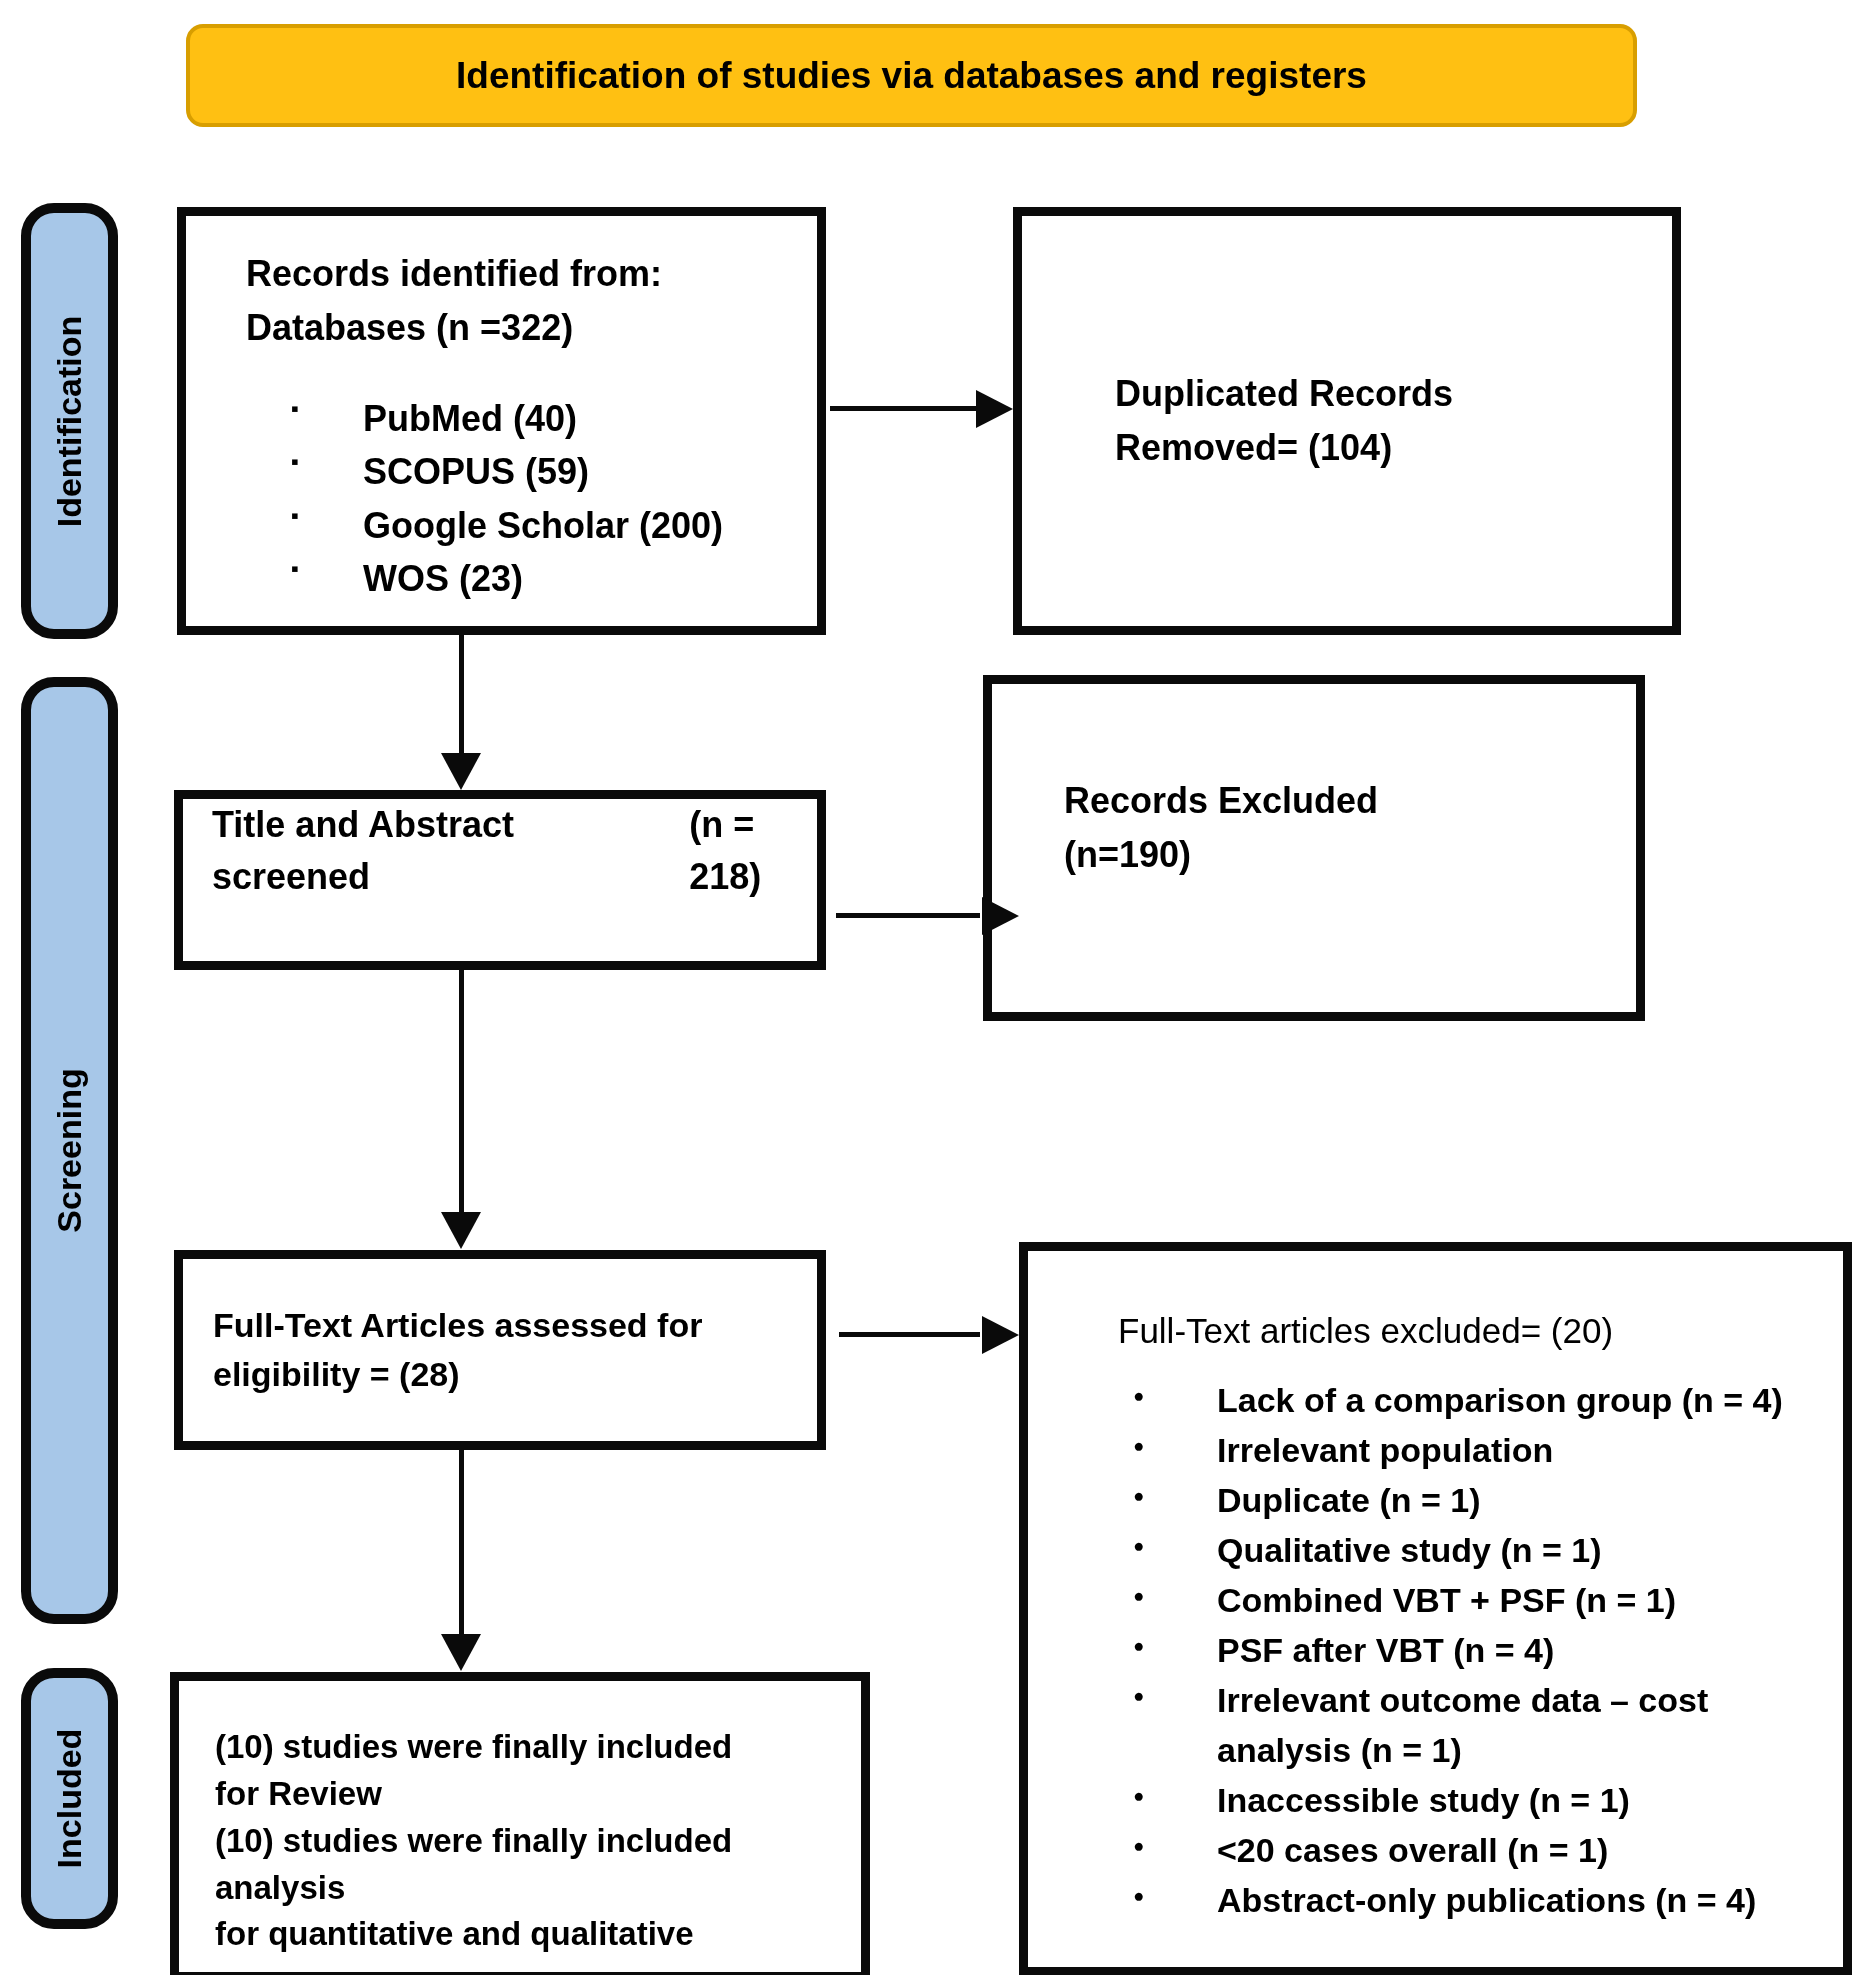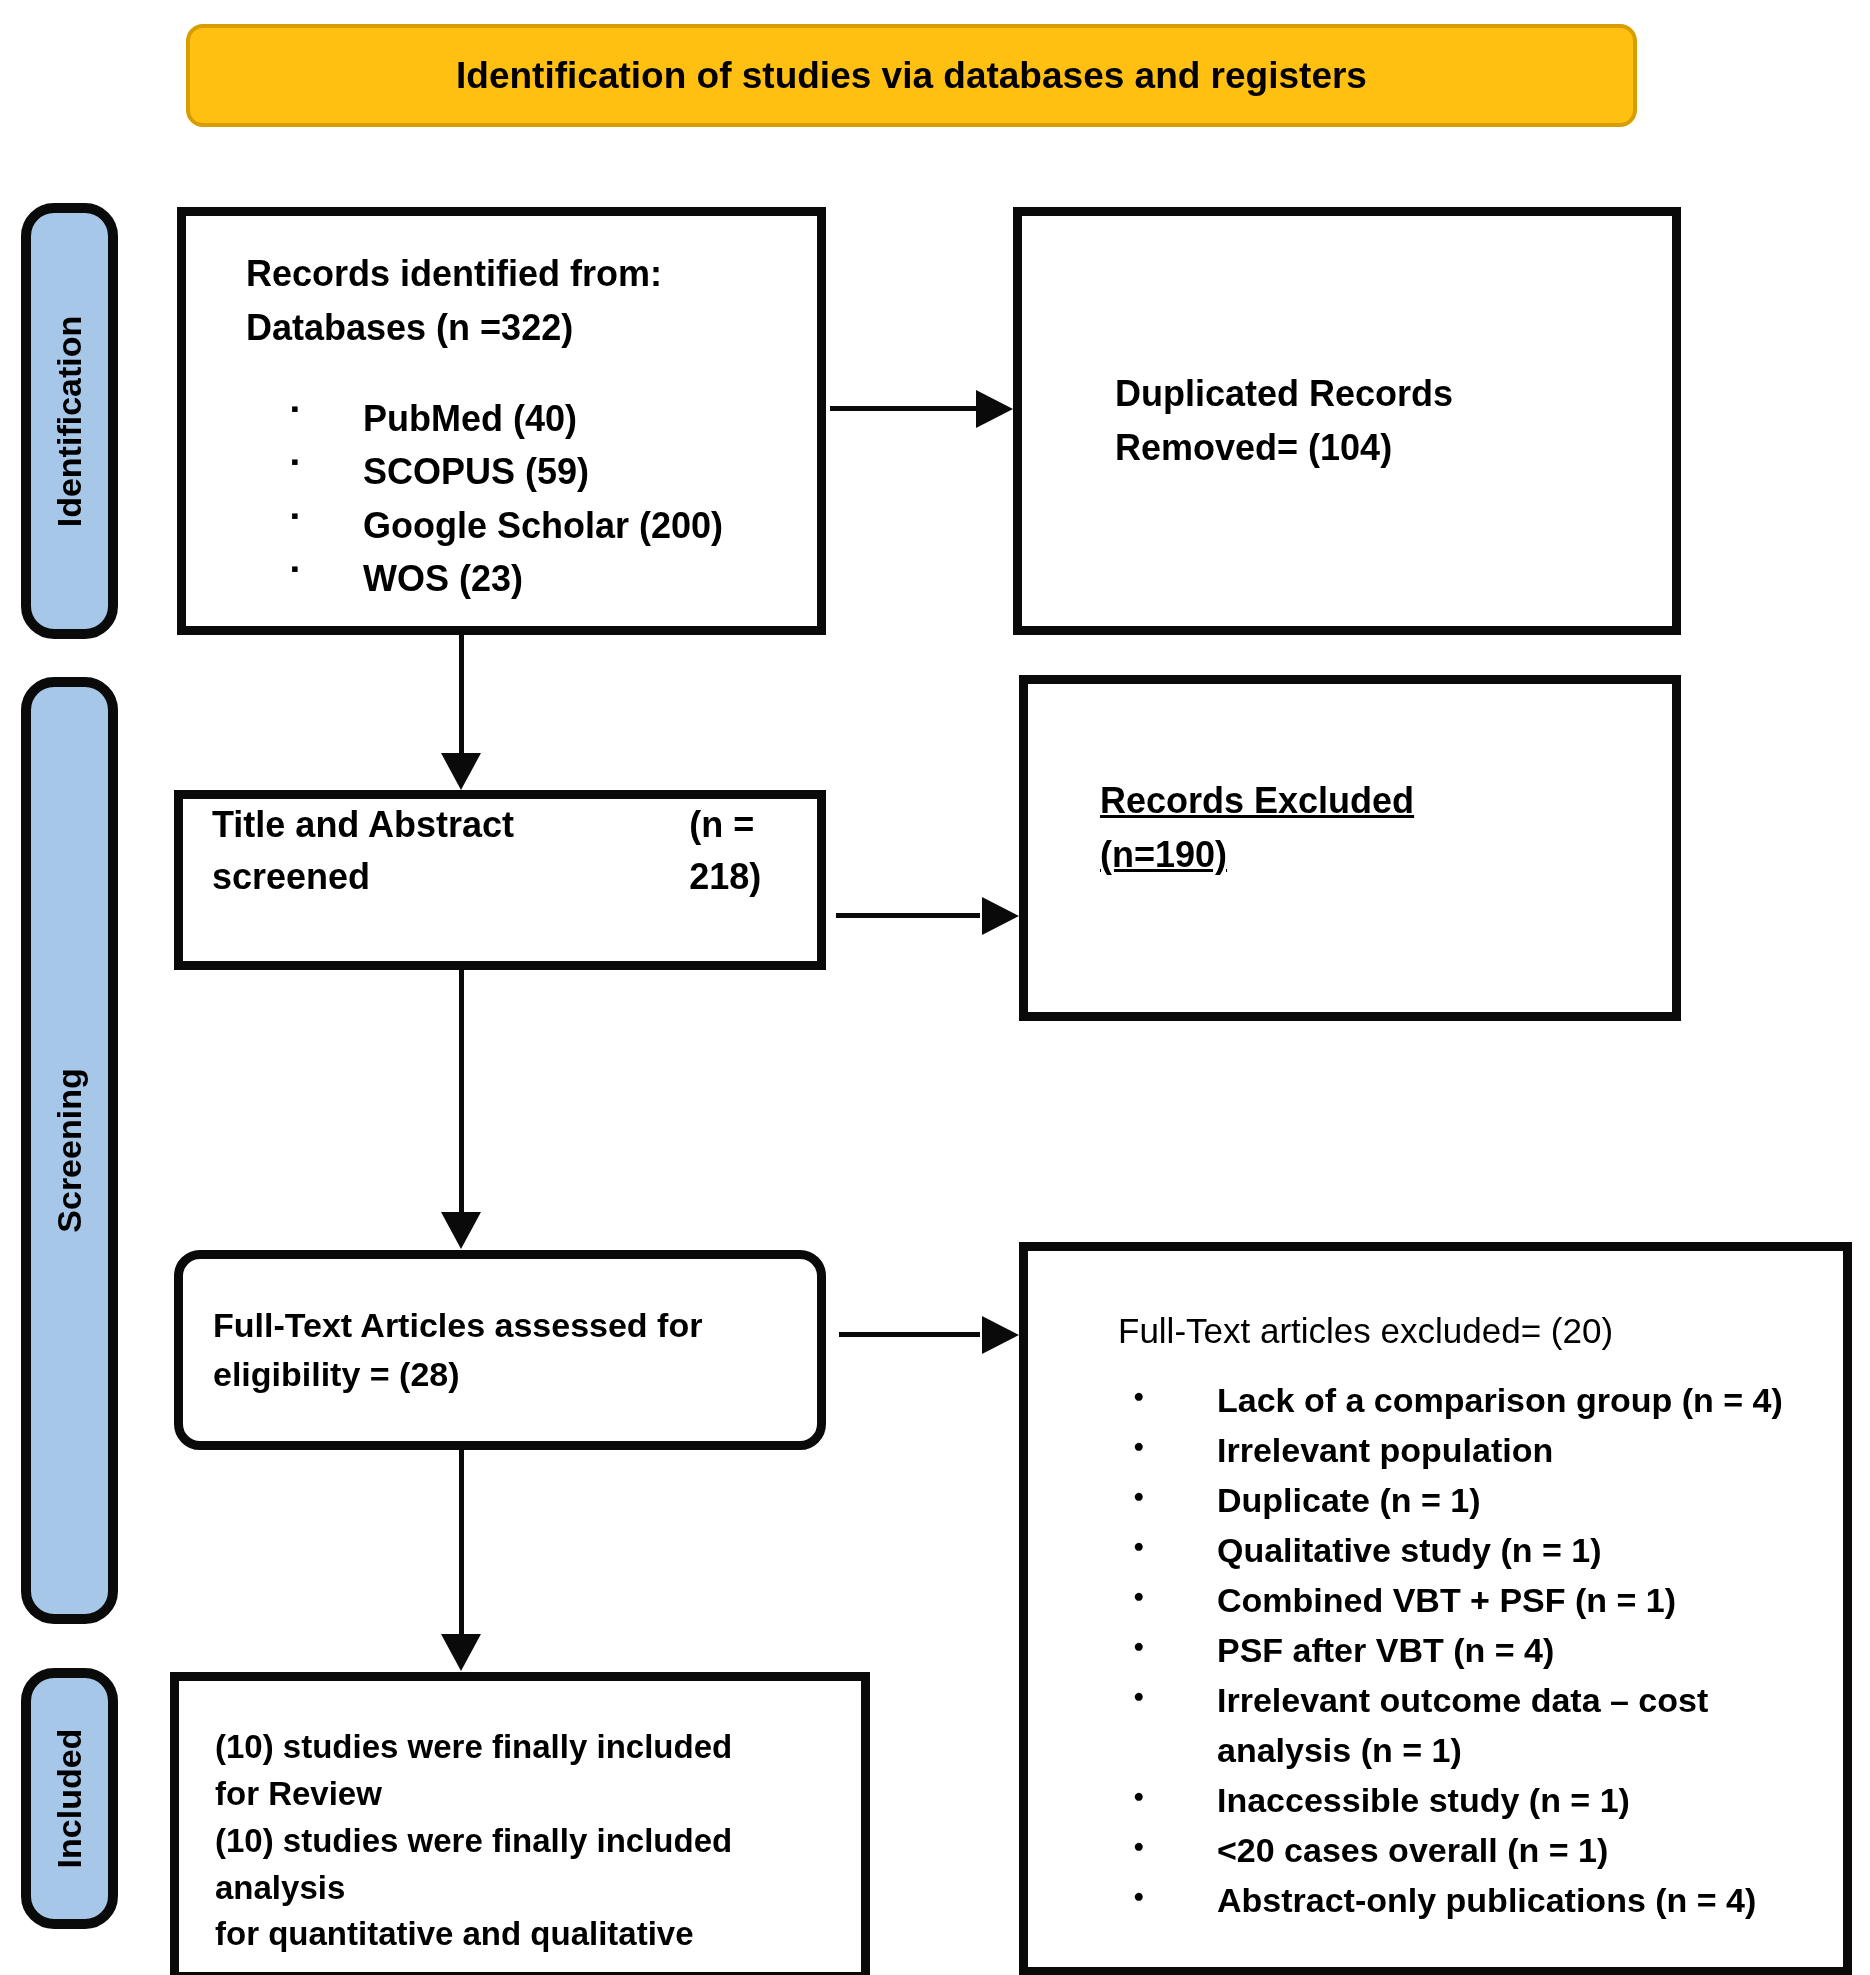--- a/index.html
+++ b/index.html
@@ -53,22 +53,22 @@
 
   
   .box{
     position:absolute;background:#ffffff;
     border:9.6px solid var(--box-border);
     box-sizing:border-box;
   }
   #box-records{left:177px;top:191px;width:649px;height:428px;}
   #box-duplicates{left:1013px;top:191px;width:668px;height:428px;}
   #box-screened{left:174px;top:774px;width:652px;height:180px;}
-  #box-excluded{left:1019px;top:659px;width:662px;height:346px;text-decoration:underline;}
-  #box-assessed{left:174px;top:1234px;width:652px;height:200px;border-radius:26px;}
+  #box-excluded{left:983px;top:659px;width:662px;height:346px;}
+  #box-assessed{left:174px;top:1234px;width:652px;height:200px;}
   #box-ft-excluded{left:1019px;top:1226px;width:833px;height:734px;}
   #box-final{left:170px;top:1656px;width:700px;height:309px;}
 
   #box-records .title{padding:31px 18px 0 60px;font-size:36px;font-weight:700;line-height:1.5;}
   #box-records ul{list-style:none;margin:37px 0 0 0;padding:0 0 0 105px;font-size:36px;font-weight:700;line-height:1.48;}
   #box-records li{position:relative;padding-left:72px;}
   #box-records li::before{content:"▪";position:absolute;left:0;top:0;font-size:0.62em;}
 
   #box-duplicates .content{height:100%;display:flex;flex-direction:column;justify-content:center;
     padding-left:93px;font-size:36px;font-weight:700;line-height:1.5;box-sizing:border-box;}

